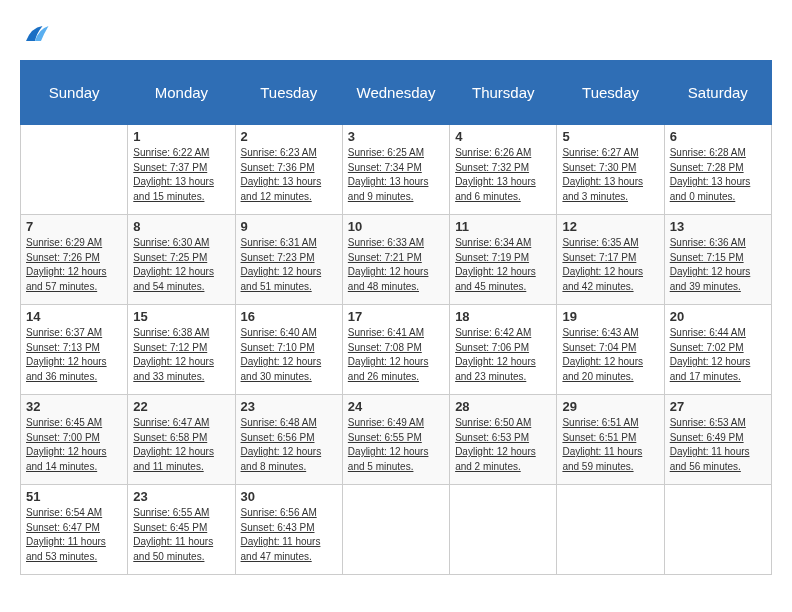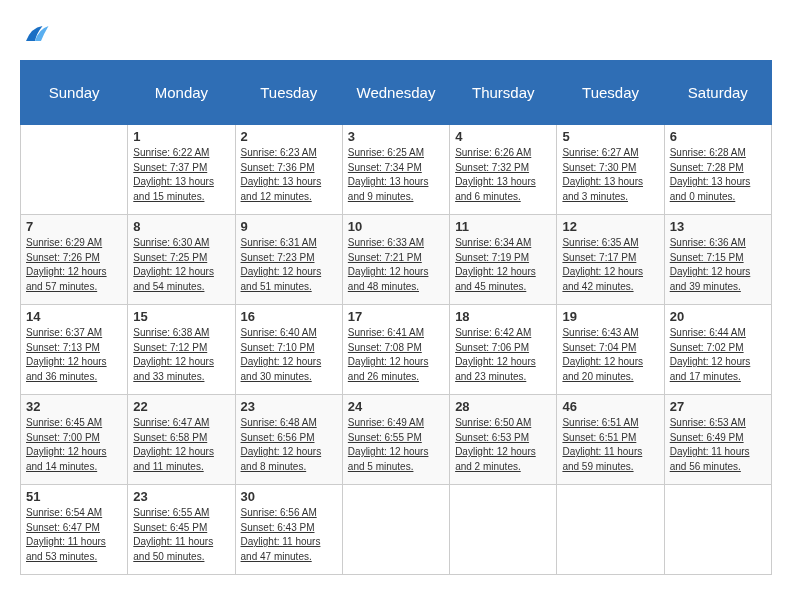--- a/index.html
+++ b/index.html
@@ -227,21 +227,21 @@
         </td>
         <td>
           <span class="day-number">24</span>
           <div class="day-info">Sunrise: 6:49 AM<br>Sunset: 6:55 PM<br>Daylight: 12 hours and 5 minutes.</div>
         </td>
         <td>
           <span class="day-number">28</span>
           <div class="day-info">Sunrise: 6:50 AM<br>Sunset: 6:53 PM<br>Daylight: 12 hours and 2 minutes.</div>
         </td>
         <td>
-          <span class="day-number">46</span>
+          <span class="day-number">29</span>
           <div class="day-info">Sunrise: 6:51 AM<br>Sunset: 6:51 PM<br>Daylight: 11 hours and 59 minutes.</div>
         </td>
         <td>
           <span class="day-number">27</span>
           <div class="day-info">Sunrise: 6:53 AM<br>Sunset: 6:49 PM<br>Daylight: 11 hours and 56 minutes.</div>
         </td>
       </tr>
       <tr>
         <td>
           <span class="day-number">51</span>

